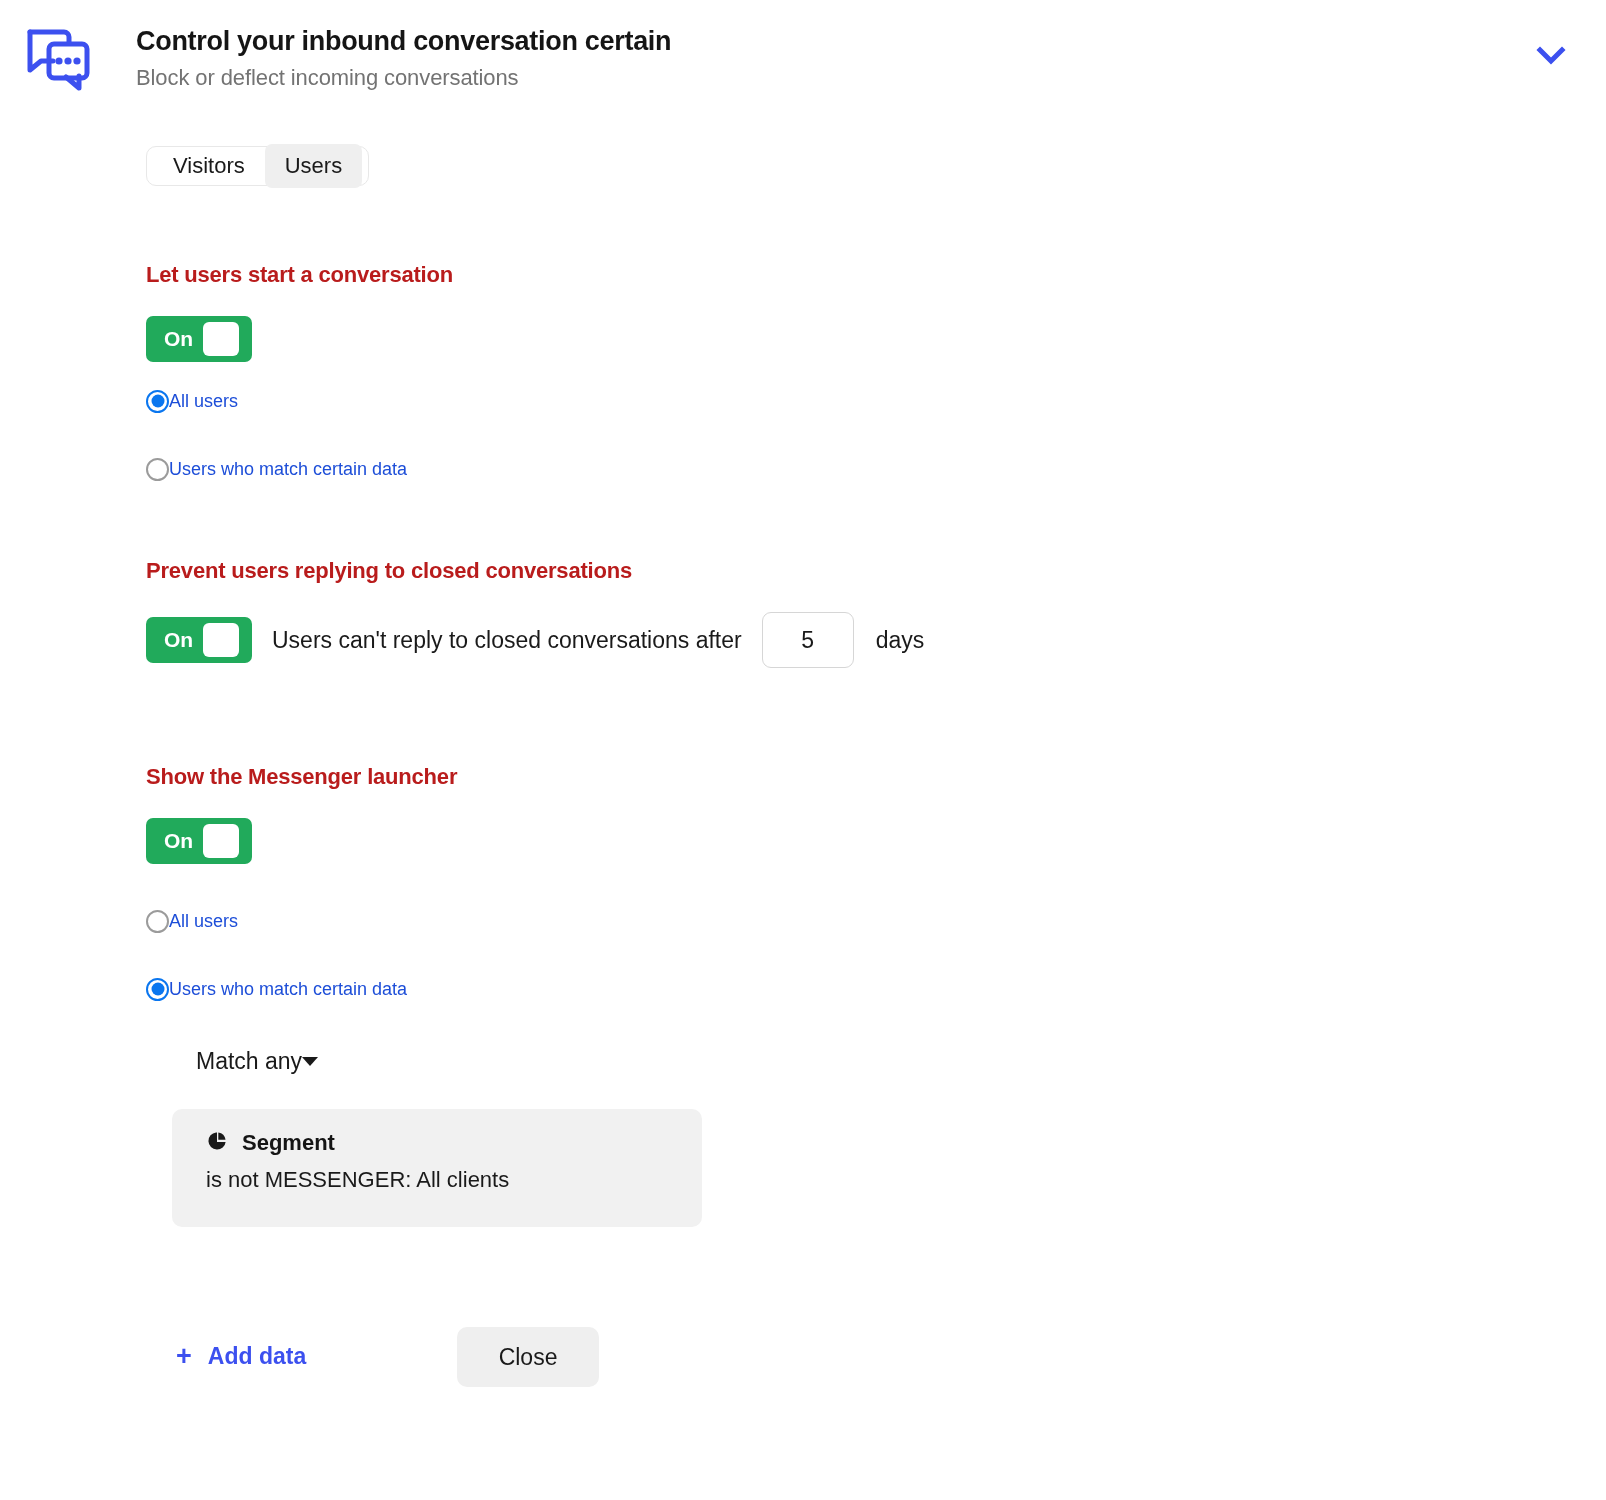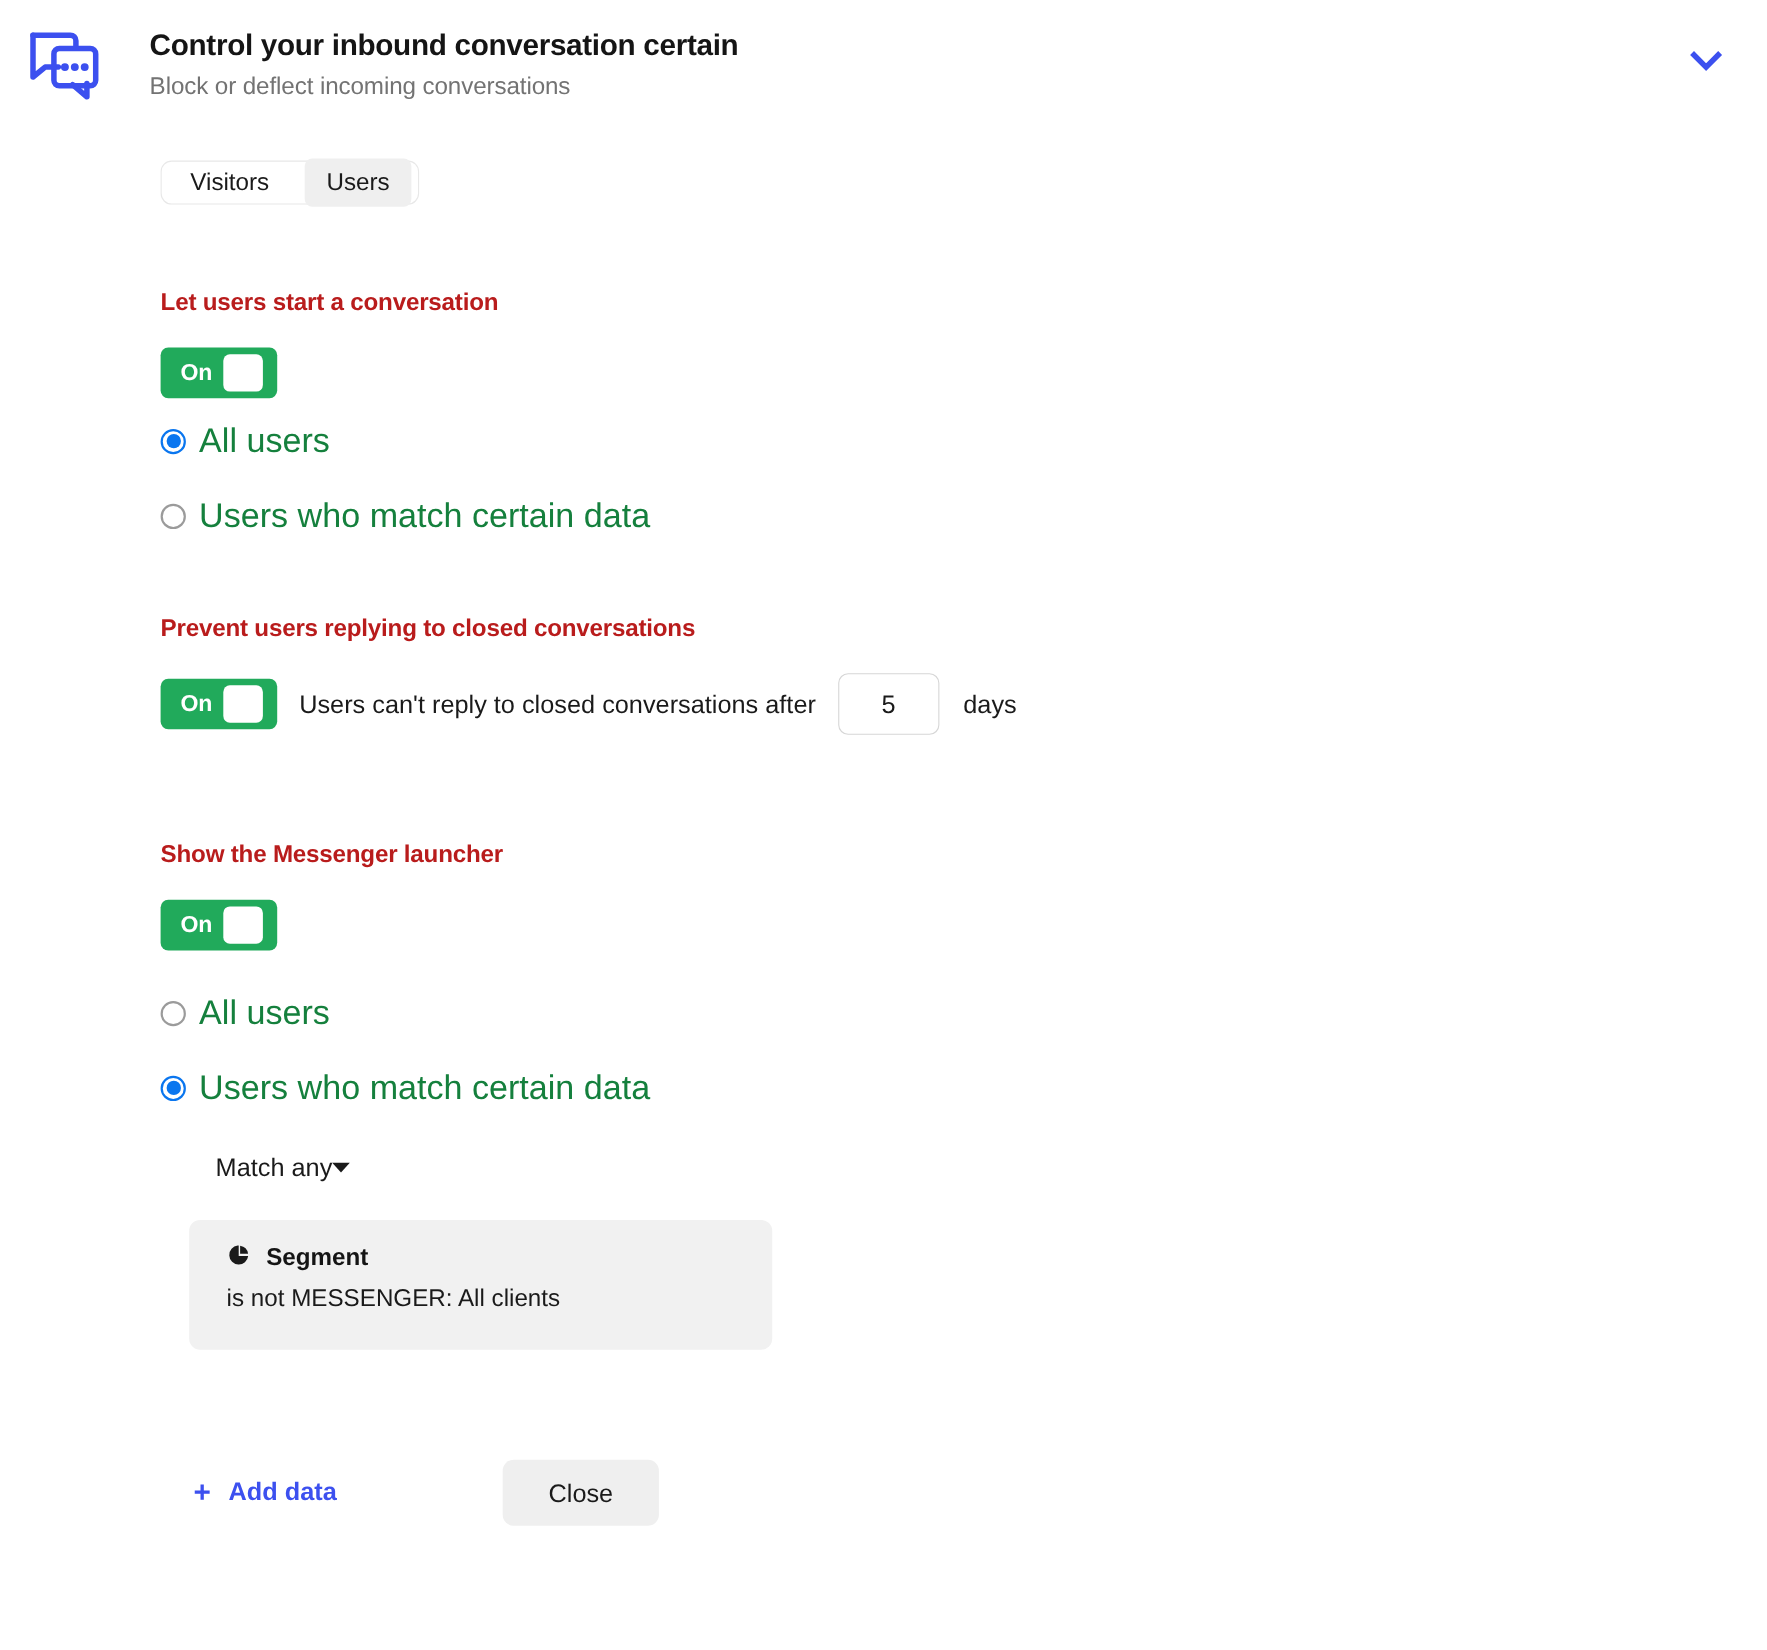--- a/index.html
+++ b/index.html
@@ -55,21 +55,20 @@
   
   .tabs {
     margin-left: 146px;
     display: inline-flex;
     align-items: center;
     background: #ffffff;
     border: 1px solid #e8e8e8;
     border-radius: 10px;
     padding: 5px 6px;
     height: 40px;
-    gap: 12px;
   }
   .tab {
     font-size: 22px;
     color: #1a1a1a;
     padding: 8px 20px;
     border-radius: 7px;
     line-height: 28px;
     cursor: pointer;
     white-space: nowrap;
   }
@@ -128,23 +127,23 @@
   .radio.on::after {
     content: "";
     position: absolute;
     left: 50%; top: 50%;
     transform: translate(-50%, -50%);
     width: 13px; height: 13px;
     border-radius: 50%;
     background: #0a76ef;
   }
   .radio-label {
-    font-size: 31px;
-    color: #15803d;
-    margin-left: 12px;
+    font-size: 18px;
+    color: #1d4ed8;
+    margin-left: 0;
     line-height: 30px;
   }
 
   
   .inline-row {
     display: flex;
     align-items: center;
     margin-left: 146px;
   }
   .inline-text {

